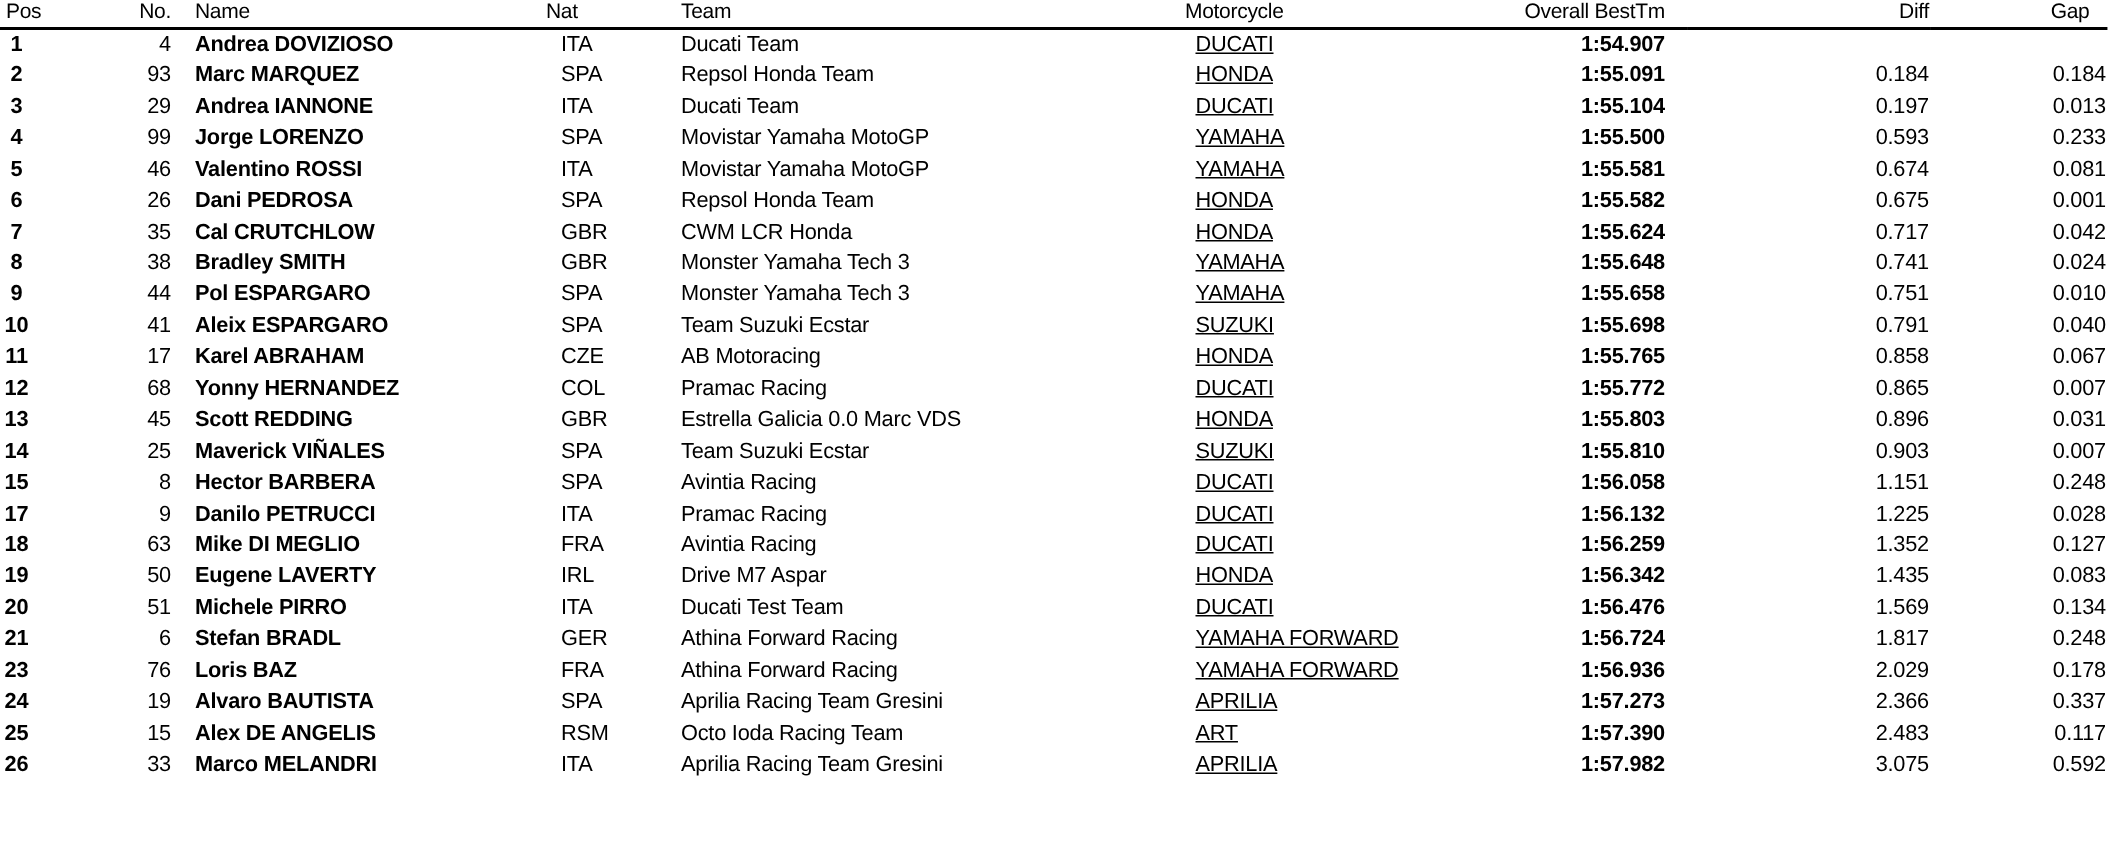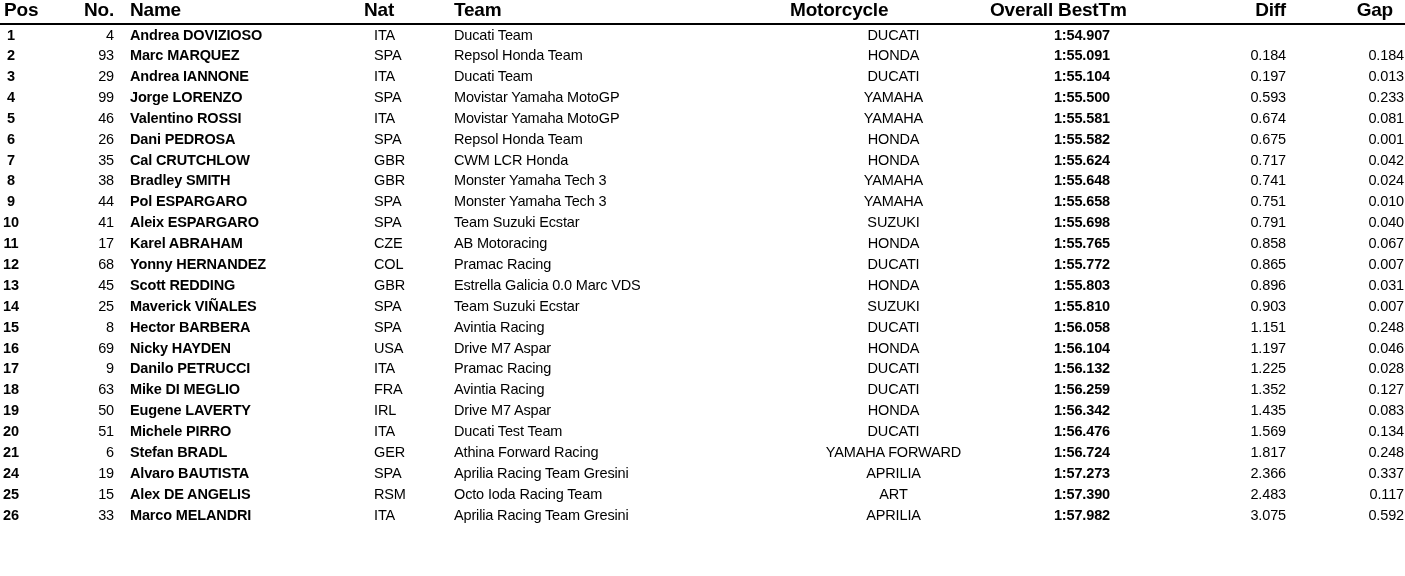--- a/index.html
+++ b/index.html
@@ -37,22 +37,22 @@
   col.col-name       { width: 242px; }
   col.col-nat        { width: 92px;  }
   col.col-team       { width: 314px; }
   col.col-motorcycle { width: 222px; }
   col.col-besttm     { width: 135px; }
   col.col-diff       { width: 162px; }
   col.col-gap        { width: 118px; }
 
   
   thead th {
-    font-weight: bold;
-    font-size: 19px;
+    font-weight: normal;
+    font-size: 14px;
     padding: 0 0 4px 0;
     vertical-align: bottom;
     white-space: nowrap;
     letter-spacing: -0.2px;
   }
   thead tr.header-row {
     border-bottom: 2.5px solid #000000;
   }
   th.h-pos        { text-align: left;  padding-left: 4px;  }
   th.h-no         { text-align: right; padding-right: 6px; }
@@ -95,23 +95,24 @@
     text-align: left;
     padding-left: 12px;
     font-weight: normal;
   }
   td.c-team {
     text-align: left;
     padding-left: 0px;
     font-weight: normal;
   }
   td.c-motorcycle {
-    text-align: center;
+    text-align: left;
     padding-left: 29px;
     font-weight: normal;
+    text-decoration: underline;
   }
   td.c-besttm {
     text-align: right;
     padding-right: 15px;
     font-weight: bold;
   }
   td.c-diff {
     text-align: right;
     padding-right: 1px;
     font-weight: normal;
@@ -311,31 +312,20 @@
           <td class="c-no">8</td>
           <td class="c-name">Hector BARBERA</td>
           <td class="c-nat">SPA</td>
           <td class="c-team">Avintia Racing</td>
           <td class="c-motorcycle">DUCATI</td>
           <td class="c-besttm">1:56.058</td>
           <td class="c-diff">1.151</td>
           <td class="c-gap">0.248</td>
         </tr>
         <tr class="result-row">
-          <td class="c-pos">16</td>
-          <td class="c-no">69</td>
-          <td class="c-name">Nicky HAYDEN</td>
-          <td class="c-nat">USA</td>
-          <td class="c-team">Drive M7 Aspar</td>
-          <td class="c-motorcycle">HONDA</td>
-          <td class="c-besttm">1:56.104</td>
-          <td class="c-diff">1.197</td>
-          <td class="c-gap">0.046</td>
-        </tr>
-        <tr class="result-row">
           <td class="c-pos">17</td>
           <td class="c-no">9</td>
           <td class="c-name">Danilo PETRUCCI</td>
           <td class="c-nat">ITA</td>
           <td class="c-team">Pramac Racing</td>
           <td class="c-motorcycle">DUCATI</td>
           <td class="c-besttm">1:56.132</td>
           <td class="c-diff">1.225</td>
           <td class="c-gap">0.028</td>
         </tr>
@@ -377,20 +367,31 @@
           <td class="c-no">6</td>
           <td class="c-name">Stefan BRADL</td>
           <td class="c-nat">GER</td>
           <td class="c-team">Athina Forward Racing</td>
           <td class="c-motorcycle">YAMAHA FORWARD</td>
           <td class="c-besttm">1:56.724</td>
           <td class="c-diff">1.817</td>
           <td class="c-gap">0.248</td>
         </tr>
         <tr class="result-row">
+          <td class="c-pos">23</td>
+          <td class="c-no">76</td>
+          <td class="c-name">Loris BAZ</td>
+          <td class="c-nat">FRA</td>
+          <td class="c-team">Athina Forward Racing</td>
+          <td class="c-motorcycle">YAMAHA FORWARD</td>
+          <td class="c-besttm">1:56.936</td>
+          <td class="c-diff">2.029</td>
+          <td class="c-gap">0.178</td>
+        </tr>
+        <tr class="result-row">
           <td class="c-pos">24</td>
           <td class="c-no">19</td>
           <td class="c-name">Alvaro BAUTISTA</td>
           <td class="c-nat">SPA</td>
           <td class="c-team">Aprilia Racing Team Gresini</td>
           <td class="c-motorcycle">APRILIA</td>
           <td class="c-besttm">1:57.273</td>
           <td class="c-diff">2.366</td>
           <td class="c-gap">0.337</td>
         </tr>

